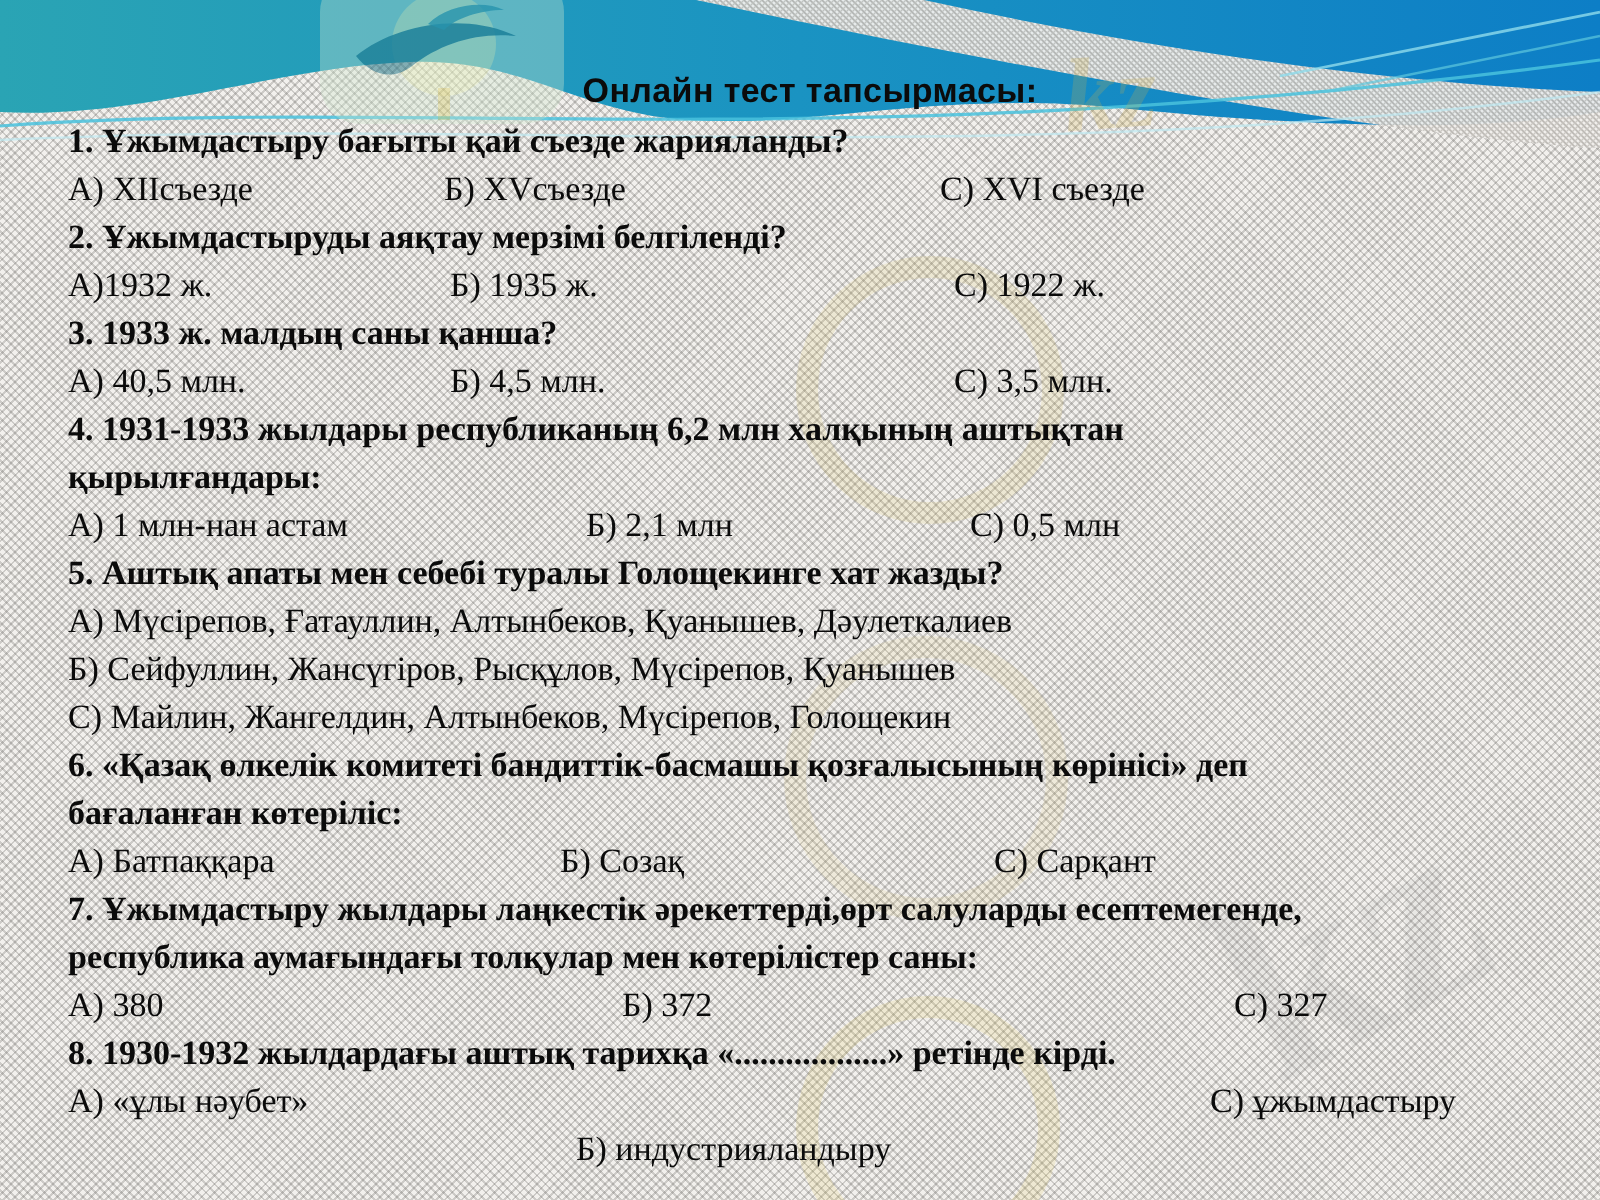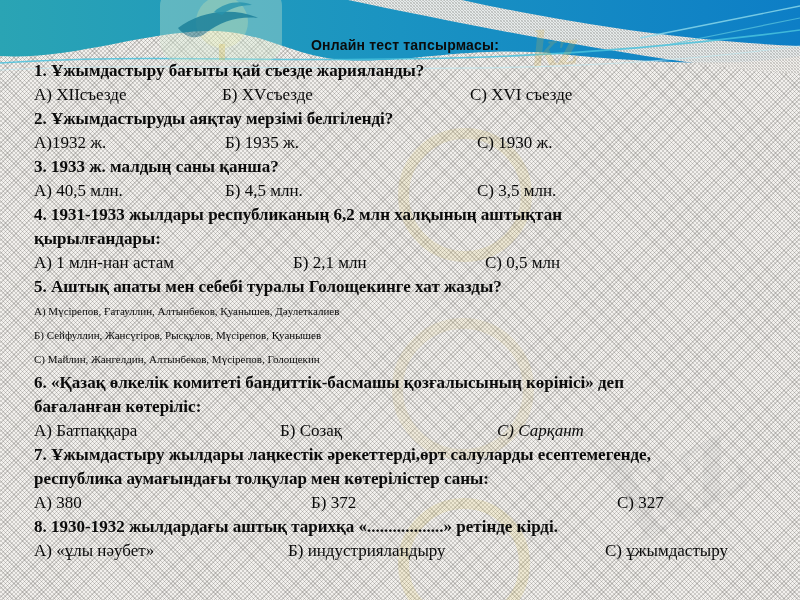--- a/index.html
+++ b/index.html
@@ -10,27 +10,27 @@
     background-color:#f2f0ed;
     background-image:
       repeating-linear-gradient(45deg, rgba(72,70,66,.22) 0 1px, rgba(0,0,0,0) 1px 3px),
       repeating-linear-gradient(-45deg, rgba(72,70,66,.22) 0 1px, rgba(0,0,0,0) 1px 3px);
     font-family:"Liberation Serif","DejaVu Serif",serif;
   }
   .header-svg{position:absolute;top:0;left:0;z-index:1;display:block;}
   .content{position:absolute;left:34px;top:32px;width:742px;z-index:3;}
   .slide-title{
     font-family:"Liberation Sans","DejaVu Sans",sans-serif;
-    font-weight:bold;font-size:14px;line-height:27px;text-align:center;
+    font-weight:bold;font-size:17px;line-height:27px;text-align:center;
     letter-spacing:.2px;
   }
   .qtext{font-weight:bold;font-size:17px;line-height:24px;white-space:nowrap;}
   .opt-row{position:relative;height:24px;font-size:17px;}
   .opt{position:absolute;top:0;line-height:24px;white-space:nowrap;}
-  .opt-line{font-size:11px;line-height:24px;white-space:nowrap;}
+  .opt-line{font-size:17px;line-height:24px;white-space:nowrap;}
   
   .ring{position:absolute;border-radius:50%;z-index:2;pointer-events:none;}
   .ring1{left:398px;top:128px;width:112px;height:112px;border:11px solid rgba(205,175,55,.14);}
   .ring2{left:392px;top:318px;width:120px;height:120px;border:11px solid rgba(205,175,55,.10);}
   .ring3{left:398px;top:498px;width:110px;height:110px;border:11px solid rgba(215,190,70,.16);}
   .wm-kz{
     position:absolute;left:532px;top:18px;z-index:2;pointer-events:none;
     font-family:"Liberation Serif",serif;font-style:italic;font-weight:bold;
     font-size:52px;color:rgba(208,178,70,.22);transform:rotate(-4deg);
   }
@@ -95,21 +95,21 @@
         <div class="qtext">1. Ұжымдастыру бағыты қай съезде жарияланды?</div>
         <div class="opt-row">
           <span class="opt" style="left: 0px;">А) XIIсъезде</span>
           <span class="opt" style="left: 188px;">Б) XVсъезде</span>
           <span class="opt" style="left: 436px;">С) XVI съезде</span>
         </div>
         <div class="qtext">2. Ұжымдастыруды аяқтау мерзімі белгіленді?</div>
         <div class="opt-row">
           <span class="opt" style="left: 0px;">А)1932 ж.</span>
           <span class="opt" style="left: 191px; text-align: center;">Б) 1935 ж.</span>
-          <span class="opt" style="left: 443px;">С) 1930 ж.</span>
+          <span class="opt" style="left: 443px;">С) 1922 ж.</span>
         </div>
         <div class="qtext">3. 1933 ж. малдың саны қанша?</div>
         <div class="opt-row">
           <span class="opt" style="left: 0px;">А) 40,5 млн.</span>
           <span class="opt" style="left: 191px;">Б) 4,5 млн.</span>
           <span class="opt" style="left: 443px;">С) 3,5 млн.</span>
         </div>
         <div class="qtext">4. 1931-1933 жылдары республиканың 6,2 млн халқының аштықтан</div>
         <div class="qtext">қырылғандары:</div>
         <div class="opt-row">
@@ -119,31 +119,31 @@
         </div>
         <div class="qtext">5. Аштық апаты мен себебі туралы Голощекинге хат жазды?</div>
         <div class="opt-line">А) Мүсірепов, Ғатауллин, Алтынбеков, Қуанышев, Дәулеткалиев</div>
         <div class="opt-line">Б) Сейфуллин, Жансүгіров, Рысқұлов, Мүсірепов, Қуанышев</div>
         <div class="opt-line">С) Майлин, Жангелдин, Алтынбеков, Мүсірепов, Голощекин</div>
         <div class="qtext">6. «Қазақ өлкелік комитеті бандиттік-басмашы қозғалысының көрінісі» деп</div>
         <div class="qtext">бағаланған көтеріліс:</div>
         <div class="opt-row">
           <span class="opt" style="left: 0px;">А) Батпаққара</span>
           <span class="opt" style="left: 246px;">Б) Созақ</span>
-          <span class="opt" style="left: 463px; font-style: italic;">С) Сарқант</span>
+          <span class="opt" style="left: 463px;">С) Сарқант</span>
         </div>
         <div class="qtext">7. Ұжымдастыру жылдары лаңкестік әрекеттерді,өрт салуларды есептемегенде,</div>
         <div class="qtext">республика аумағындағы толқулар мен көтерілістер саны:</div>
         <div class="opt-row">
           <span class="opt" style="left: 0px;">А) 380</span>
           <span class="opt" style="left: 277px;">Б) 372</span>
           <span class="opt" style="left: 583px;">С) 327</span>
         </div>
         <div class="qtext">8. 1930-1932 жылдардағы аштық тарихқа «..................» ретінде кірді.</div>
         <div class="opt-row">
           <span class="opt" style="left: 0px;">А) «ұлы нәубет»</span>
-          <span class="opt" style="left: 254px;">Б) индустрияландыру</span>
+          <span class="opt" style="left: 254px; margin-top: 24px;">Б) индустрияландыру</span>
           <span class="opt" style="left: 571px;">С) ұжымдастыру</span>
         </div>
       </div>
   </div>
 
 </div>
 
 </body></html>

